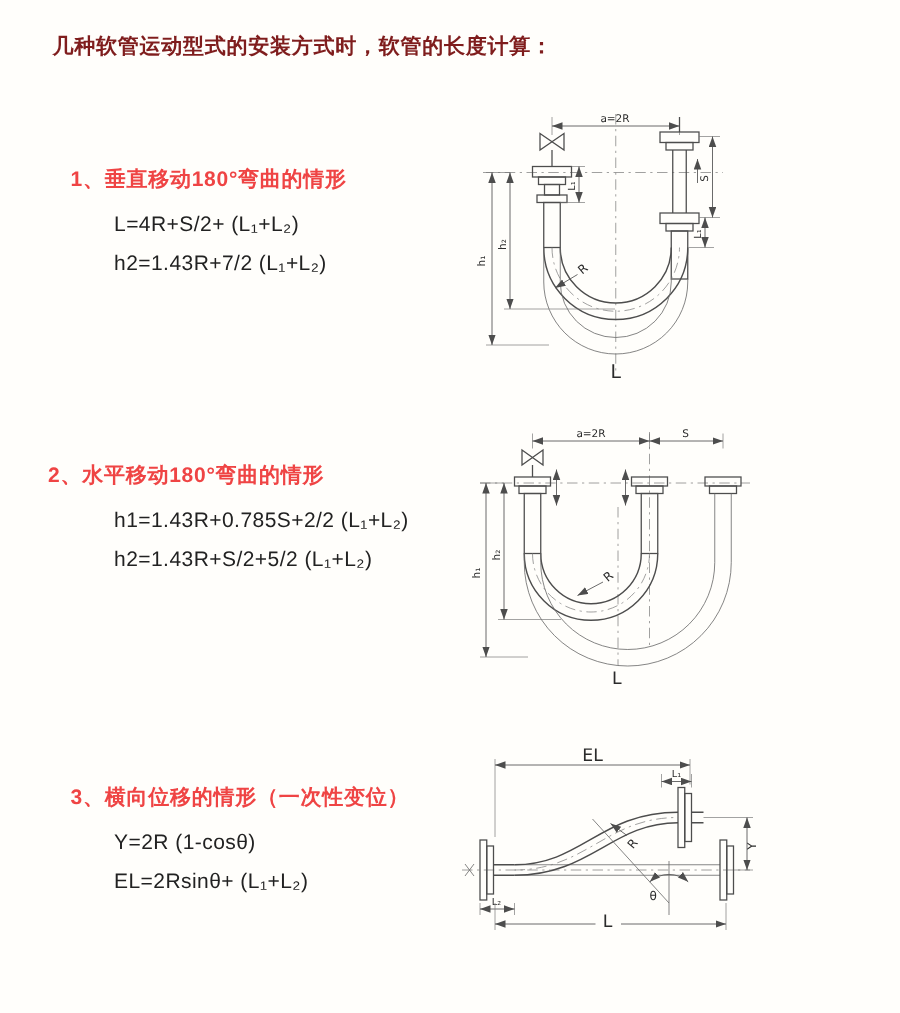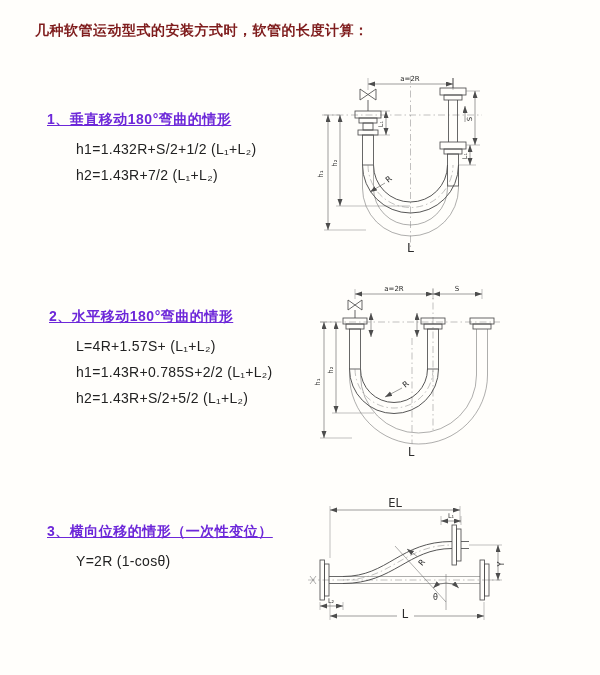--- a/index.html
+++ b/index.html
@@ -9,21 +9,21 @@
     font-family:"Liberation Sans","DejaVu Sans",sans-serif;
     color:#1f1f1f;
     position:relative;
     overflow:hidden;
   }
   .abs{position:absolute;}
   .title{
     font-size:14px;font-weight:bold;letter-spacing:.5px;color:#7f1d1d;
   }
   .sec-heading{
-    font-size:14px;font-weight:bold;letter-spacing:.5px;color:#6d28d9;text-decoration:underline;
+    font-size:14px;font-weight:bold;letter-spacing:.5px;color:#ef4444;
   }
   .formula{
     font-size:14px;line-height:26px;letter-spacing:.3px;color:#222;
     white-space:pre;
   }
   svg.diag{position:absolute;overflow:visible;}
   svg .ln{stroke:#4d4d4d;fill:none;stroke-width:.85;}
   svg .thin{stroke:#6b6b6b;fill:none;stroke-width:.55;}
   svg .dim{stroke:#5a5a5a;fill:none;stroke-width:.6;}
   svg .ext{stroke:#767676;fill:none;stroke-width:.45;}
@@ -33,34 +33,34 @@
   .t7{font-size:7px;} .t6{font-size:6.5px;} .t8{font-size:8px;}
   .t11{font-size:11.5px;} .t12{font-size:12.5px;}
 </style>
 </head>
 <body>
 
 <div class="abs title" style="left:35px;top:22px;">几种软管运动型式的安装方式时，软管的长度计算：</div>
 
 <div class="abs sec-heading" style="left:47px;top:111px;">1、垂直移动180°弯曲的情形</div>
 <div class="abs" style="left:76px;top:136px;">
-  <div class="formula">h1=1.432R+S/2+1/2 (L₁+L₂)</div>
+  <div class="formula">L=4R+S/2+ (L₁+L₂)</div>
   <div class="formula">h2=1.43R+7/2 (L₁+L₂)</div>
 </div>
 
-<div class="abs sec-heading" style="left:49px;top:308px;">2、水平移动180°弯曲的情形</div>
+<div class="abs sec-heading" style="left:32px;top:308px;">2、水平移动180°弯曲的情形</div>
 <div class="abs" style="left:76px;top:333px;">
-  <div class="formula">L=4R+1.57S+ (L₁+L₂)</div>
   <div class="formula">h1=1.43R+0.785S+2/2 (L₁+L₂)</div>
   <div class="formula">h2=1.43R+S/2+5/2 (L₁+L₂)</div>
 </div>
 
 <div class="abs sec-heading" style="left:47px;top:523px;text-align:center;">3、横向位移的情形（一次性变位）</div>
 <div class="abs" style="left:76px;top:548px;">
   <div class="formula">Y=2R (1-cosθ)</div>
+  <div class="formula">EL=2Rsinθ+ (L₁+L₂)</div>
 </div>
 
 <svg class="diag" style="left:310px;top:68px;" width="290" height="194" viewBox="0 0 290 194">
   <defs>
     <marker id="ar" markerWidth="8" markerHeight="6" refX="7" refY="2.5" orient="auto-start-reverse" markerUnits="userSpaceOnUse">
       <path d="M0,0 L7,2.5 L0,5 Z" fill="#4d4d4d"></path>
     </marker>
     <pattern id="hb" width="3.5" height="3.5" patternUnits="userSpaceOnUse">
       <path d="M0,3.5 L3.5,0 M0,0 L3.5,3.5" stroke="#8f8f8f" stroke-width="0.5"></path>
     </pattern>

